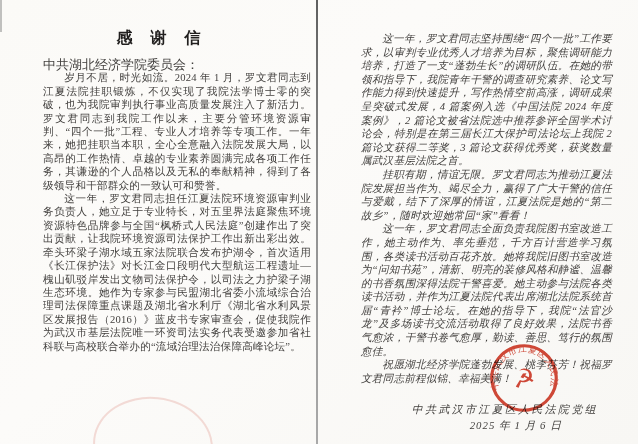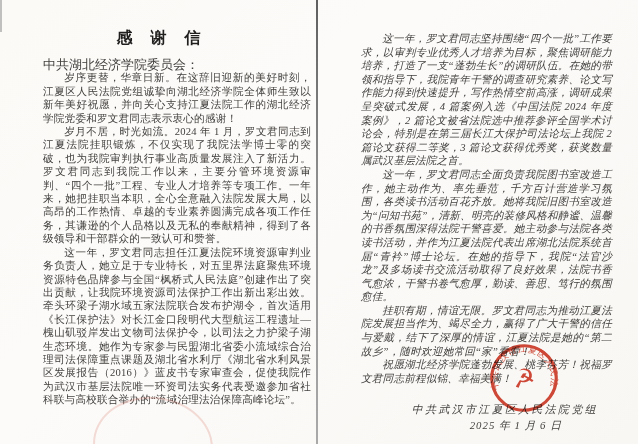--- a/index.html
+++ b/index.html
@@ -59,34 +59,33 @@
 <body>
 
 <div id="screen">
 
   <div id="edge-mark"></div>
 
   <div class="page" id="page-left">
     <div class="letter-title">感 谢 信</div>
     <div class="body-col">
       <div class="addressee">中共湖北经济学院委员会：</div>
-      <p class="para">岁序更替，华章日新。在这辞旧迎新的美好时刻，江夏区人民法院党组诚挚向湖北经济学院全体师生致以新年美好祝愿，并向关心支持江夏法院工作的湖北经济学院党委和罗文君同志表示衷心的感谢！</p>
       <p class="para">岁月不居，时光如流。2024 年 1 月，罗文君同志到江夏法院挂职锻炼，不仅实现了我院法学博士零的突破，也为我院审判执行事业高质量发展注入了新活力。罗文君同志到我院工作以来，主要分管环境资源审判、“四个一批”工程、专业人才培养等专项工作。一年来，她把挂职当本职，全心全意融入法院发展大局，以高昂的工作热情、卓越的专业素养圆满完成各项工作任务，其谦逊的个人品格以及无私的奉献精神，得到了各级领导和干部群众的一致认可和赞誉。</p>
       <p class="para">这一年，罗文君同志担任江夏法院环境资源审判业务负责人，她立足于专业特长，对五里界法庭聚焦环境资源特色品牌参与全国“枫桥式人民法庭”创建作出了突出贡献，让我院环境资源司法保护工作出新出彩出效。牵头环梁子湖水域五家法院联合发布护湖令，首次适用《长江保护法》对长江金口段明代大型航运工程遗址—槐山矶驳岸发出文物司法保护令，以司法之力护梁子湖生态环境。她作为专家参与民盟湖北省委小流域综合治理司法保障重点课题及湖北省水利厅《湖北省水利风景区发展报告（2016）》蓝皮书专家审查会，促使我院作为武汉市基层法院唯一环资司法实务代表受邀参加省社科联与高校联合举办的“流域治理法治保障高峰论坛”。</p>
     </div>
     <div id="bleed-arc"></div>
   </div>
 
   <div id="spine"></div>
 
   <div class="page" id="page-right">
     <div class="body-col">
       <p class="para">这一年，罗文君同志坚持围绕“四个一批”工作要求，以审判专业优秀人才培养为目标，聚焦调研能力培养，打造了一支“蓬勃生长”的调研队伍。在她的带领和指导下，我院青年干警的调查研究素养、论文写作能力得到快速提升，写作热情空前高涨，调研成果呈突破式发展，4 篇案例入选《中国法院 2024 年度案例》，2 篇论文被省法院选中推荐参评全国学术讨论会，特别是在第三届长江大保护司法论坛上我院 2 篇论文获得二等奖，3 篇论文获得优秀奖，获奖数量属武汉基层法院之首。</p>
+      <p class="para">挂职有期，情谊无限。罗文君同志为推动江夏法院发展担当作为、竭尽全力，赢得了广大干警的信任与爱戴，结下了深厚的情谊，江夏法院是她的“第二故乡”，随时欢迎她常回“家”看看！</p>
       <p class="para">这一年，罗文君同志全面负责我院图书室改造工作，她主动作为、率先垂范，千方百计营造学习氛围，各类读书活动百花齐放。她将我院旧图书室改造为“问知书苑”，清新、明亮的装修风格和静谧、温馨的书香氛围深得法院干警喜爱。她主动参与法院各类读书活动，并作为江夏法院代表出席湖北法院系统首届“青衿”博士论坛。在她的指导下，我院“法官沙龙”及多场读书交流活动取得了良好效果，法院书香气愈浓，干警书卷气愈厚，勤读、善思、笃行的氛围愈佳。</p>
-      <p class="para">挂职有期，情谊无限。罗文君同志为推动江夏法院发展担当作为、竭尽全力，赢得了广大干警的信任与爱戴，结下了深厚的情谊，江夏法院是她的“第二故乡”，随时欢迎她常回“家”看看！</p>
       <p class="para">祝愿湖北经济学院蓬勃发展、桃李芬芳！祝福罗文君同志前程似锦、幸福美满！</p>
       <div class="sig-block">
         <div class="sig-org">中共武汉市江夏区人民法院党组</div>
         <div class="sig-date">2025 年 1 月 6 日</div>
       </div>
     </div>
 
     <div id="seal">
       <svg width="70" height="70" viewBox="0 0 100 100">
         <circle cx="50" cy="50" r="46" fill="none" stroke="#cf3a28" stroke-width="4.5"></circle>

